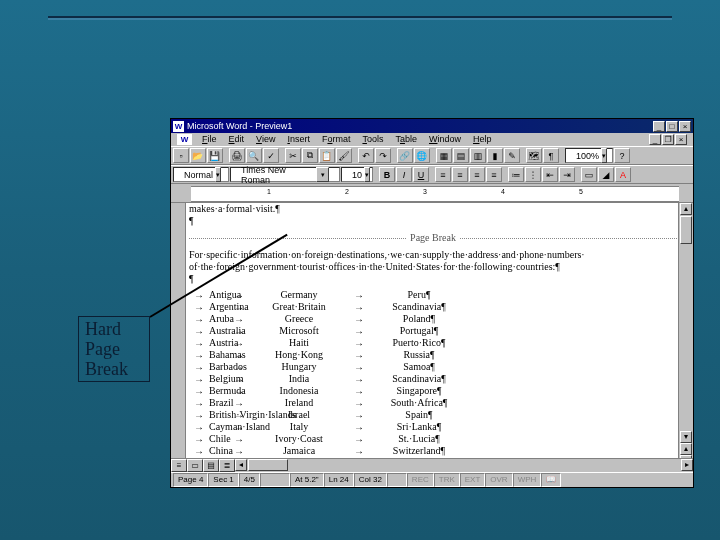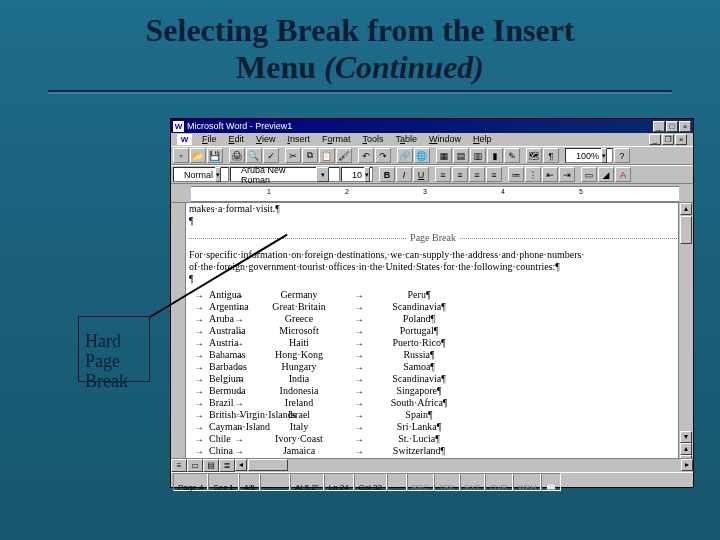--- a/index.html
+++ b/index.html
@@ -243,60 +243,56 @@
     border-top:1px solid #fff;
     display:flex;
     font-size:8px;
     padding: 0 2px;
     gap: 0;
   }
   .statusbar .cell {
     border: 1px solid #808080;
     border-top-color:#808080; border-left-color:#808080;
     border-right-color:#fff; border-bottom-color:#fff;
-    padding: 8px 4px;
+    padding: 0 4px;
     line-height: 12px;
   }
 
   
   .callout {
     position: absolute;
     left: 78px;
     top: 316px;
     width: 72px;
     height: 66px;
     border: 1px solid #0b1e33;
     color: #0b1e33;
     font-family: "Times New Roman", serif;
     font-size: 18px;
     line-height: 20px;
-    padding: 14px 6px;
+    padding: 2px 6px;
     box-sizing: border-box;
     background: transparent;
   }
   .leader {
     position: absolute;
     left: 150px;
     top: 316px;
     width: 160px;
     height: 2px;
     background: #000;
     transform-origin: left center;
     transform: rotate(-31deg);
   }
 </style>
 </head>
 <body>
 
 <div class="slide">
   <div class="title-wrap">
-    <div class="title">
-      <span>Selecting Break from the Insert</span><br>
-      <span>Menu </span><span class="ital">(Continued)</span>
-    </div>
     <div class="title-underline"></div>
   </div>
 
   <div class="word-window">
 
     <div class="titlebar">
       <div class="wicon">W</div>
       <span>Microsoft Word - Preview1</span>
       <div class="win-controls">
         <div>_</div>
@@ -358,21 +354,21 @@
         </div>
       <div class="tbtn">?</div>
     </div>
 
     <div class="toolbar">
       <div class="tsel after" style="width:56px">
           <span>Normal</span>
           <span class="dd">▾</span>
         </div>
       <div class="tsel after" style="width:110px">
-          <span>Aruba New Roman</span>
+          <span>Times New Roman</span>
           <span class="dd">▾</span>
         </div>
       <div class="tsel after" style="width:32px">
           <span>10</span>
           <span class="dd">▾</span>
         </div>
       <div class="sep"></div>
       <div class="tbtn">
           <b>B</b>
         </div>

